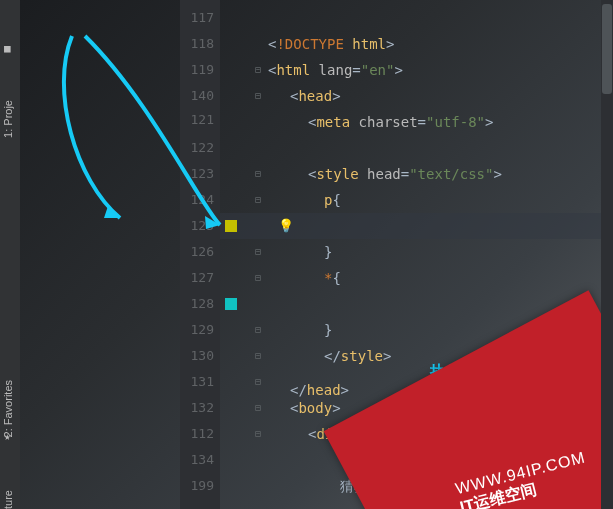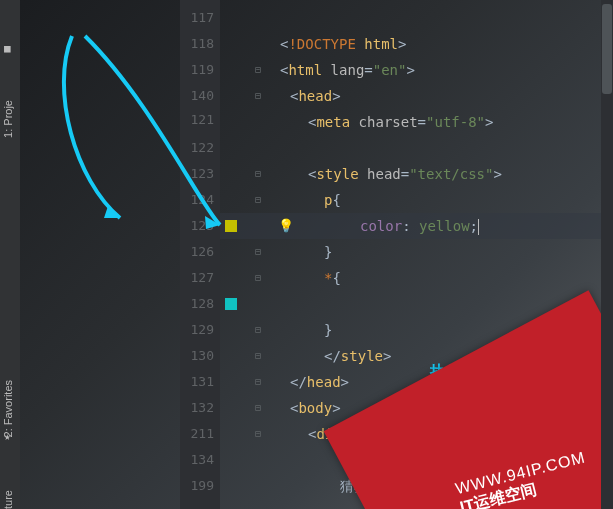--- a/index.html
+++ b/index.html
@@ -6,21 +6,21 @@
 .root{position:relative;width:613px;height:509px;background:linear-gradient(135deg,#1a1c1f 0%,#2a2d30 40%,#3a3f44 70%,#5a5e62 100%)}
 .side-tool{position:absolute;left:0;top:0;width:20px;height:100%;background:#313335;color:#a9b7c6}
 .vlabel{position:absolute;left:2px;writing-mode:vertical-rl;transform:rotate(180deg);font:11px sans-serif;color:#bbbbbb}
 .vlabel.proj{top:100px}
 .vlabel.fav{top:380px}
 .vlabel.str{top:490px}
 .side-icon{position:absolute;left:4px;font-size:11px;color:#bbb}
 .gutter{position:absolute;left:180px;top:0;width:40px;height:100%;background:#2d2f33}
 .ln{position:absolute;left:184px;width:30px;text-align:right;color:#606366;font-size:13px}
 .fold{position:absolute;left:255px;width:12px;height:12px;color:#5e6366;font-size:10px}
-.row{position:absolute;left:280px;white-space:pre;font-size:14px}
+.row{position:absolute;left:268px;white-space:pre;font-size:14px}
 .swatch{position:absolute;width:12px;height:12px}
 .bulb{position:absolute;color:#f0b400;font-size:13px}
 .cursor-line{position:absolute;left:220px;right:0;height:26px;background:rgba(50,55,65,0.5)}
 .caret{display:inline-block;width:1px;height:16px;background:#bbb;vertical-align:middle}
 .tk-punc{color:#a9b7c6}
 .tk-tag{color:#e8bf6a}
 .tk-attr{color:#bababa}
 .tk-str{color:#6a8759}
 .tk-bang{color:#cc7832}
 .tk-sel{color:#e8bf6a}
@@ -62,21 +62,21 @@
   <div class="ln" style="top:166px">123</div>
   <div class="ln" style="top:192px">124</div>
   <div class="ln" style="top:218px">125</div>
   <div class="ln" style="top:244px">126</div>
   <div class="ln" style="top:270px">127</div>
   <div class="ln" style="top:296px">128</div>
   <div class="ln" style="top:322px">129</div>
   <div class="ln" style="top:348px">130</div>
   <div class="ln" style="top:374px">131</div>
   <div class="ln" style="top:400px">132</div>
-  <div class="ln" style="top:426px">211</div>
+  <div class="ln" style="top:426px">112</div>
   <div class="ln" style="top:452px">134</div>
   <div class="ln" style="top:478px">199</div>
 
   <div class="fold" style="top:64px">⊟</div>
   <div class="fold" style="top:90px">⊟</div>
   <div class="fold" style="top:168px">⊟</div>
   <div class="fold" style="top:194px">⊟</div>
   <div class="fold" style="top:246px">⊟</div>
   <div class="fold" style="top:272px">⊟</div>
   <div class="fold" style="top:324px">⊟</div>
@@ -98,32 +98,31 @@
 
   <div class="row" style="top:88px;left:290px"><span class="tk-punc">&lt;</span><span class="tk-tag">head</span><span class="tk-punc">&gt;</span></div>
 
   <div class="row" style="top:114px;left:308px"><span class="tk-punc">&lt;</span><span class="tk-tag">meta</span> <span class="tk-attr">charset</span><span class="tk-punc">=</span><span class="tk-str">"utf-8"</span><span class="tk-punc">&gt;</span></div>
 
 
   <div class="row" style="top:166px;left:308px"><span class="tk-punc">&lt;</span><span class="tk-tag">style</span> <span class="tk-attr">head</span><span class="tk-punc">=</span><span class="tk-str">"text/css"</span><span class="tk-punc">&gt;</span></div>
 
   <div class="row" style="top:192px;left:324px"><span class="tk-sel">p</span><span class="tk-brace">{</span></div>
 
-  <div class="row" style="top:218px;left:360px"><span class="tk-prop">color</span><span class="tk-punc">: </span><span class="tk-val">yellow</span><span class="tk-punc">;</span><span class="caret"></span></div>
 
   <div class="row" style="top:244px;left:324px"><span class="tk-brace">}</span></div>
 
   <div class="row" style="top:270px;left:324px"><span class="tk-star">*</span><span class="tk-brace">{</span></div>
 
 
   <div class="row" style="top:322px;left:324px"><span class="tk-brace">}</span></div>
 
   <div class="row" style="top:348px;left:324px"><span class="tk-punc">&lt;/</span><span class="tk-tag">style</span><span class="tk-punc">&gt;</span></div>
 
-  <div class="row" style="top:374px;left:290px"><span class="tk-punc">&lt;/</span><span class="tk-tag">head</span><span class="tk-punc">&gt;</span></div>
+  <div class="row" style="top:382px;left:290px"><span class="tk-punc">&lt;/</span><span class="tk-tag">head</span><span class="tk-punc">&gt;</span></div>
 
   <div class="row" style="top:400px;left:290px"><span class="tk-punc">&lt;</span><span class="tk-tag">body</span><span class="tk-punc">&gt;</span></div>
 
   <div class="row" style="top:426px;left:308px"><span class="tk-punc">&lt;</span><span class="tk-tag">div</span><span class="tk-punc">&gt;</span></div>
 
   <div class="row" style="top:452px;left:340px"><span class="tk-punc">&lt;</span><span class="tk-tag">p</span> <span class="tk-attr">class</span><span class="tk-punc">=</span><span class="tk-str">'box'</span></div>
 
   <div class="row" style="top:478px;left:340px"><span class="tk-cn">猜猜我是什</span></div>
 
   <div class="overlay-label" style="top:364px;left:430px">执行结果</div>

